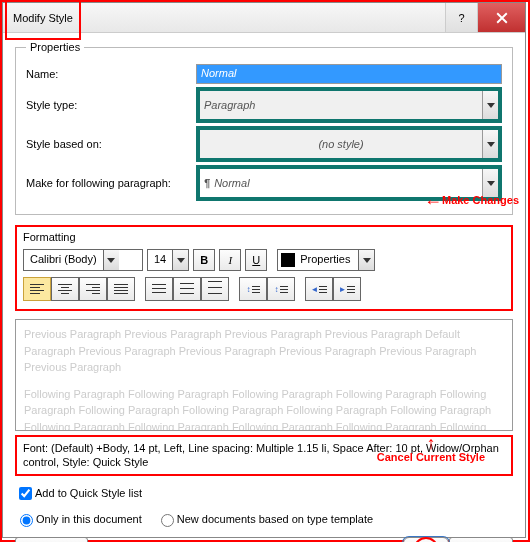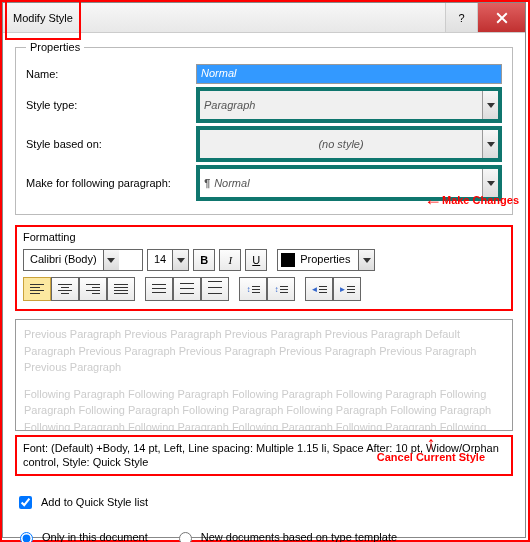--- a/index.html
+++ b/index.html
@@ -41,21 +41,21 @@
 .toolbar2 { display:flex; align-items:center; gap:0; }
 .grp { display:flex; }
 .grp .sq { width:28px; height:24px; }
 .sep { width:10px; }
 .pressed { background:#fce8a0 !important; border-color:#caa23a; }
 .preview { border:1px solid #999; height:112px; padding:6px 8px; font-size:9px; color:#ccc; overflow:hidden; line-height:1.5; margin-bottom:4px;}
 .preview .g { color:#ccc; }
 .descbox { border:2px solid red; padding:4px 6px; font-size:11px; margin-bottom:8px; line-height:1.3;}
 .annot { position:absolute; color:red; font-weight:bold; font-size:13px; }
 .arrow-h { color:red; font-size:18px; }
-.ctrls { display:flex; align-items:center; margin:17px 0; gap:6px; }
+.ctrls { display:flex; align-items:center; margin:8px 0; }
 .btn3d { height:22px; padding:0 14px; border:1px solid #888; background:linear-gradient(#fdfdfd,#e4e4e4); border-radius:3px; }
 .btn3d.def { box-shadow:0 0 0 1px #3a76c4;border-radius:6px; }
 .okwrap { position:relative; display:inline-block; }
 .okcirc { position:absolute; left:50%; top:50%; width:24px; height:22px; border:2px solid red; border-radius:50%; transform:translate(-50%,-50%); pointer-events:none; }
 .chev { width:0;height:0;border-left:4px solid transparent;border-right:4px solid transparent;border-top:5px solid #333; }
 .lines { display:flex; flex-direction:column; gap:2px; width:14px;}
 .lines span{height:1px;background:#333;display:block;}
 .lines.l span:nth-child(odd){width:100%;} .lines.l span:nth-child(even){width:70%;}
 .lines.c span{margin:0 auto;} .lines.c span:nth-child(odd){width:100%;} .lines.c span:nth-child(even){width:60%;}
 .lines.r span{margin-left:auto;} .lines.r span:nth-child(odd){width:100%;} .lines.r span:nth-child(even){width:60%;}

